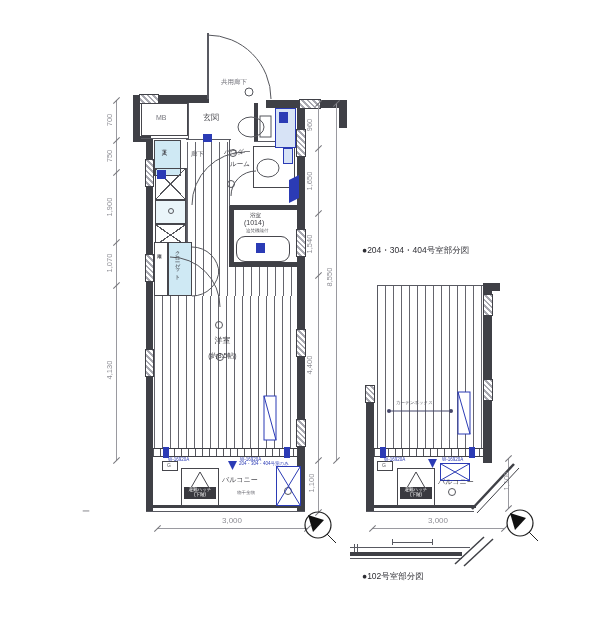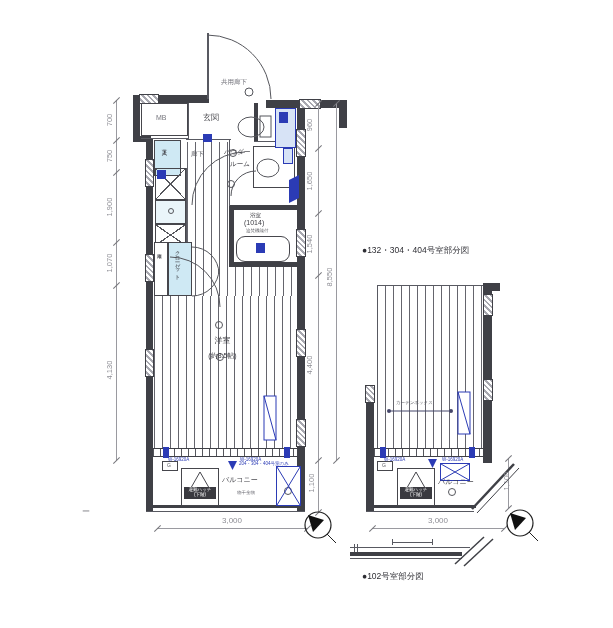--- a/index.html
+++ b/index.html
@@ -152,21 +152,21 @@
   <div class="a dim vd" style="left:312px;top:272px;width:36px;height:10px;">8,550</div>
   <div class="a dl" style="left:318px;top:460px;width:1px;height:52px;"></div>
   <div class="a tick" style="left:314px;top:512px;"></div>
   <div class="a dim vd" style="left:294px;top:478px;width:36px;height:10px;">1,100</div>
 
   <div class="a dl" style="left:157px;top:528px;width:150px;height:1px;"></div>
   <div class="a tick" style="left:153px;top:528px;"></div>
   <div class="a tick" style="left:303px;top:528px;"></div>
   <div class="a dim" style="left:202px;top:516px;width:60px;font-size:8px;">3,000</div>
 
-  <div class="a t" style="left:362px;top:245px;font-size:8.5px;color:#2e2e34;">●132・304・404号室部分図</div>
+  <div class="a t" style="left:362px;top:245px;font-size:8.5px;color:#2e2e34;">●204・304・404号室部分図</div>
   <div class="a w" style="left:483px;top:283px;width:9px;height:180px;"></div>
   <div class="a w" style="left:483px;top:283px;width:17px;height:8px;"></div>
   <div class="a hw" style="left:484px;top:295px;width:8px;height:20px;"></div>
   <div class="a hw" style="left:484px;top:380px;width:8px;height:20px;"></div>
   <div class="a w" style="left:366px;top:385px;width:8px;height:127px;"></div>
   <div class="a hw" style="left:366px;top:386px;width:8px;height:16px;"></div>
   <div class="a ln" style="left:377px;top:285px;width:106px;height:1px;"></div>
   <div class="a ln" style="left:377px;top:285px;width:1px;height:163px;"></div>
   <div class="a win" style="left:374px;top:448px;width:109px;height:9px;"></div>
   <div class="a navy" style="left:380px;top:447px;width:6px;height:11px;"></div>

